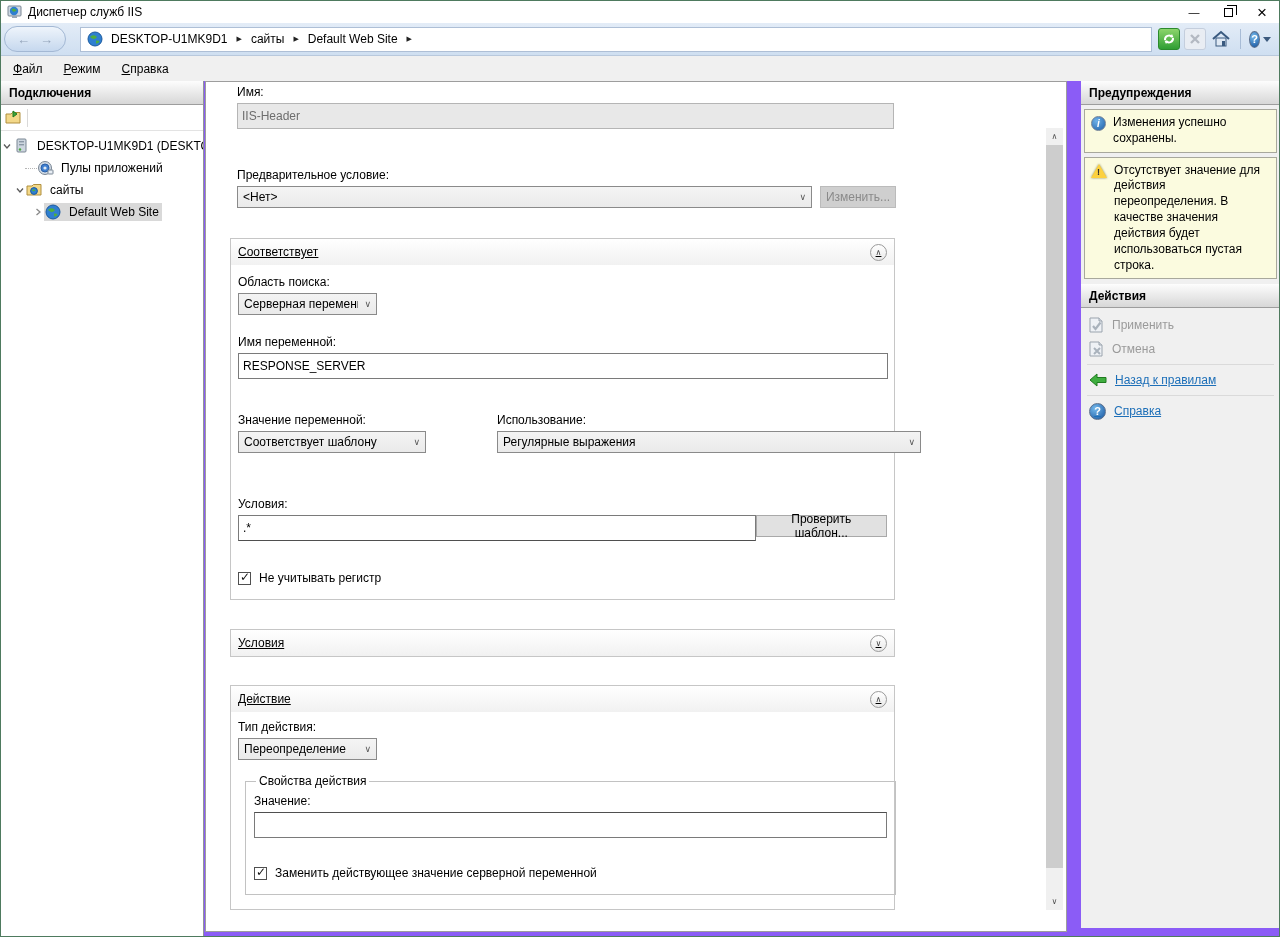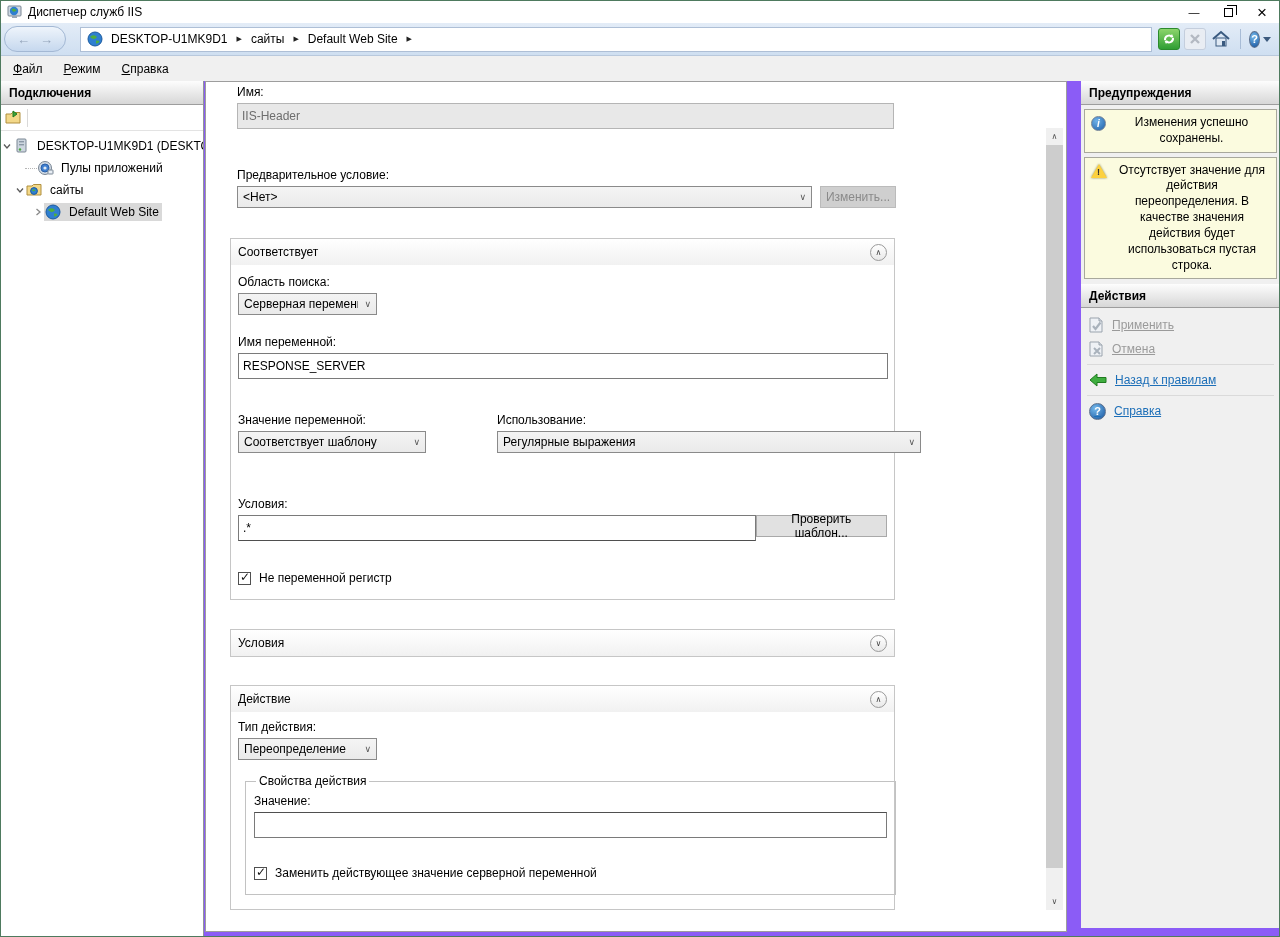--- a/index.html
+++ b/index.html
@@ -63,48 +63,48 @@
   .flabel { display:block; margin-bottom:4px; }
   .txtinput { height:19px; border:1px solid #7a7a7a; background:#fff; font:12px "Liberation Sans","DejaVu Sans",sans-serif; padding:12px 4px; color:#000; }
   .txtinput:disabled { background:#e8e8e8; color:#6d6d6d; border-color:#b5b5b5; }
   .combo { height:22px; border:1px solid #8a8a8a; background:linear-gradient(#f4f4f4,#eaeaea); display:flex; align-items:center; padding:0 5px; }
   .combo .cval { flex:1; overflow:hidden; white-space:nowrap; }
   .combo .cchev { color:#555; font-size:9px; margin-left:6px; }
   .btn { height:22px; border:1px solid #a9a9a9; background:#e1e1e1; font:12px "Liberation Sans","DejaVu Sans",sans-serif; padding:0 10px; text-align:center; display:inline-flex; align-items:center; justify-content:center; }
   .btn.disabled { background:#cfcfcf; color:#8a8a8a; border-color:#bbb; }
 
   .fsection { width:665px; margin-left:24px; border:1px solid #c6c6c6; background:#fff; }
-  .fsec-header { height:26px; display:flex; align-items:center; padding:0 7px; background:linear-gradient(#ffffff,#f1f1f1); }
+  .fsec-header { height:26px; display:flex; align-items:center; padding:0 7px; background:linear-gradient(#ffffff,#f1f1f1);text-decoration:underline; }
   .fsec-title { flex:1; }
   .circlebtn { width:17px; height:17px; border:1px solid #9a9a9a; border-radius:50%; background:linear-gradient(#fff,#e9e9e9); display:flex; align-items:center; justify-content:center; font-size:8px; color:#444; }
   .fsec-body { padding:6px 7px 14px 7px; }
 
   .checkrow { display:flex; align-items:center; gap:8px; }
   .checkbox { width:13px; height:13px; border:1px solid #4f4f4f; background:#fff; position:relative; flex:none; }
   .checkbox .mark { position:absolute; left:1px; top:-3px; font-size:12px; font-weight:bold; color:#111; }
 
   .groupbox { border:1px solid #c2c2c2; margin-left:7px; width:651px; padding:4px 8px 14px 8px; }
   .groupbox legend { padding:0 3px; margin-left:2px; font-size:12px; }
 
   
   .scrollbar { position:absolute; right:3px; top:46px; bottom:21px; width:17px; background:#f0f0f0; }
   .sb-arrow { height:17px; display:flex; align-items:center; justify-content:center; font-size:8px; color:#505050; }
   .sb-thumb { position:absolute; left:0; right:0; top:17px; height:723px; background:#cdcdcd; }
   .sb-down { position:absolute; bottom:0; left:0; right:0; }
 
   
-  .rightpanel { position:absolute; left:1080px; top:0; width:199px; bottom:8px; background:#f0f0f0; display:flex; flex-direction:column;text-align:center; }
+  .rightpanel { position:absolute; left:1080px; top:0; width:199px; bottom:8px; background:#f0f0f0; display:flex; flex-direction:column; }
   .alert { margin:4px 3px 0 3px; background:#fbfbdf; border:1px solid #a8a89c; padding:5px 6px; display:flex; gap:7px; line-height:1.32; }
   .alert .aicon { flex:none; margin-top:1px; }
   .icon-info { width:15px; height:15px; border-radius:50%; background:radial-gradient(circle at 35% 30%, #6fb1e8, #1d5fa8); color:#fff; font-size:10px; font-weight:bold; font-style:italic; display:flex; align-items:center; justify-content:center; border:1px solid #6f7f95; }
   .icon-warn { position:relative; width:0; height:0; border-left:8px solid transparent; border-right:8px solid transparent; border-bottom:14px solid #fcd13e; filter:drop-shadow(0 0 1px #8a8a5a); }
   .icon-warn .ex { position:absolute; left:-2px; top:3px; font-size:9px; font-weight:bold; color:#333; }
   .actions-list { padding:5px 6px; }
   .action-item { height:24px; display:flex; align-items:center; gap:8px; padding-left:2px; }
-  .action-item.disabled { color:#9a9a9a;text-decoration:underline; }
+  .action-item.disabled { color:#9a9a9a; }
   .action-item.link { color:#1d6fb8;text-decoration:underline; }
   .action-sep { border-top:1px solid #dadada; margin:3px 0; }
   .icon-help { width:17px; height:17px; border-radius:50%; background:radial-gradient(circle at 35% 30%, #74b9ec, #17549e); color:#fff; font-size:11px; font-weight:bold; display:flex; align-items:center; justify-content:center; border:1px solid #5a6f8d; }
 
   .doc-icon { width:15px; height:16px; position:relative; }
 </style>
 </head>
 <body>
 
 <div class="window">
@@ -302,21 +302,21 @@
           <label class="flabel" style="margin-top:44px;">Условия:</label>
           <div style="display:flex;align-items:flex-start;">
             <input class="txtinput" style="width: 520px; border-bottom-color: rgb(79, 79, 79);" value=".*">
             <div class="btn" style="width:132px;margin-left:0;">Проверить шаблон...</div>
           </div>
 
           <div class="checkrow" style="margin-top:30px;">
             <span class="checkbox">
                 <span class="mark">✓</span>
               </span>
-            <span>Не переменной регистр</span>
+            <span>Не учитывать регистр</span>
           </div>
         </div>
       </div>
 
       <div class="fsection" style="margin-top:29px;">
         <div class="fsec-header">
           <span class="fsec-title">Условия</span>
           <span class="circlebtn">∨</span>
         </div>
       </div>

